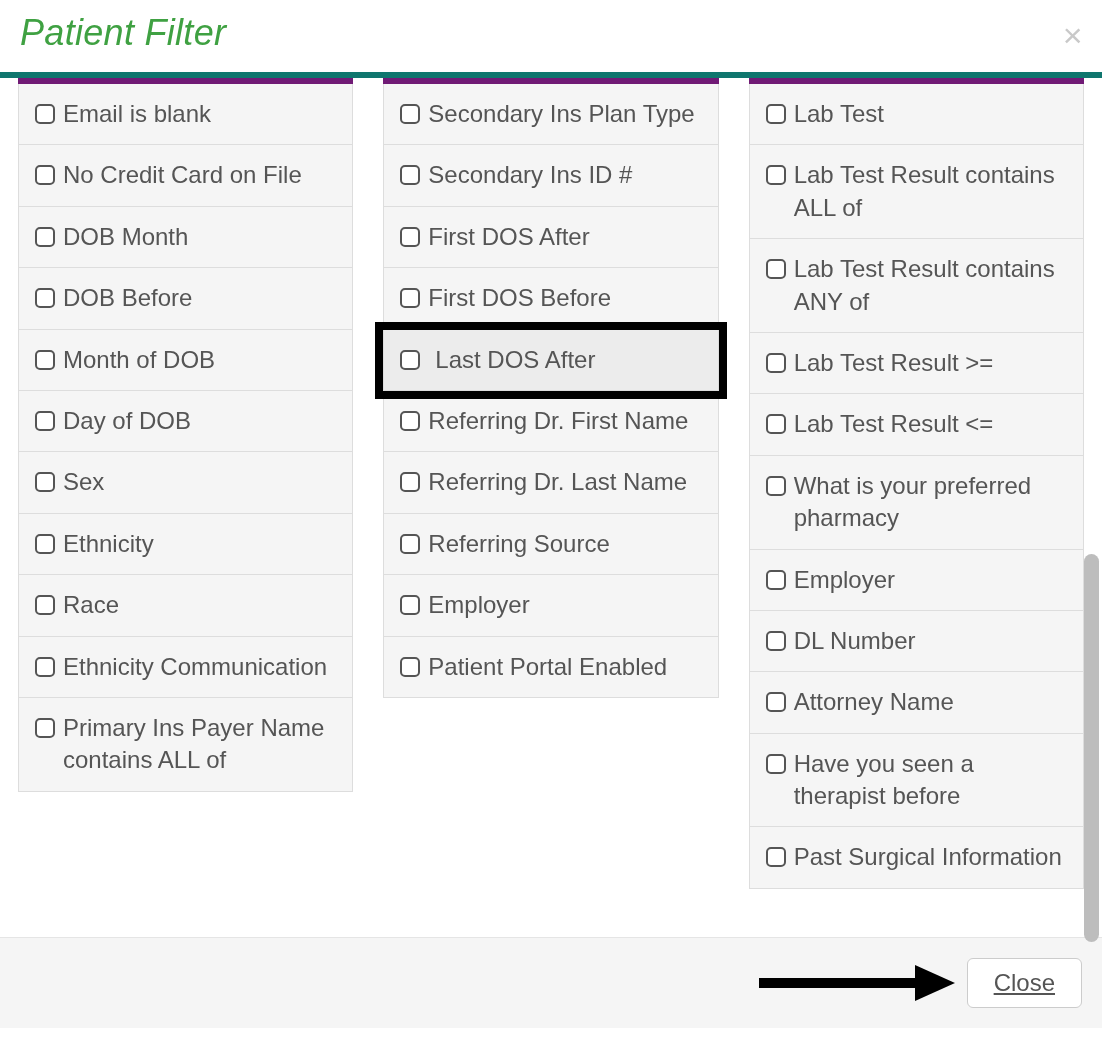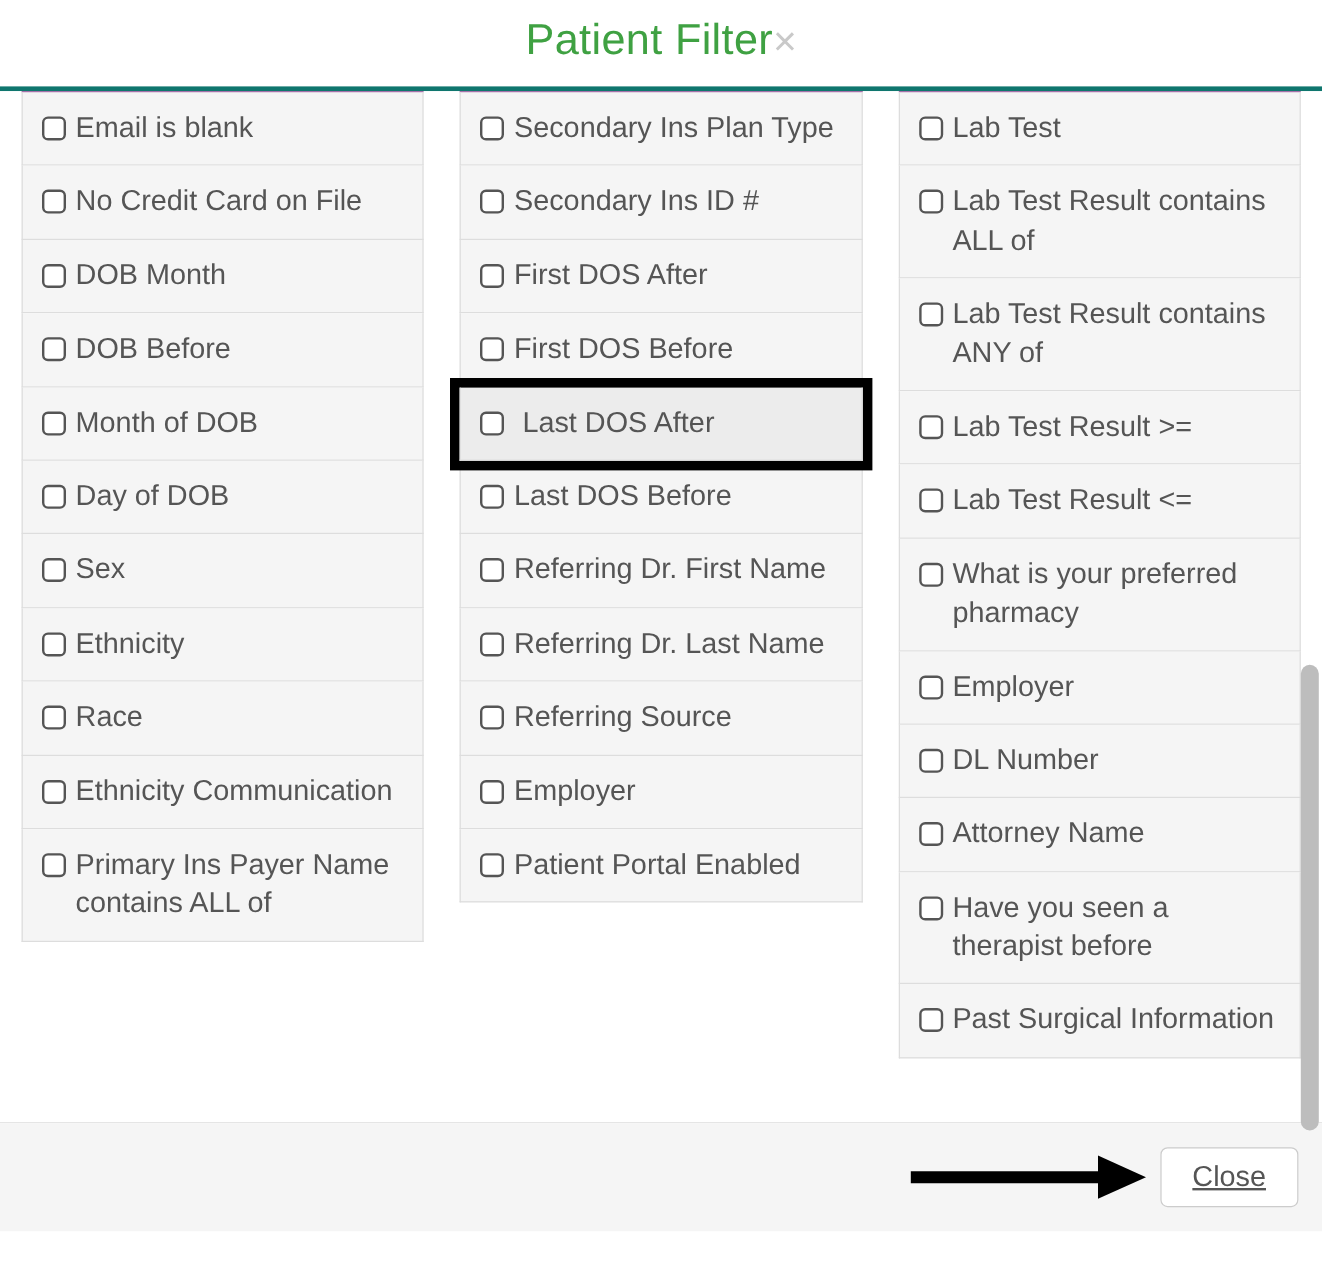--- a/index.html
+++ b/index.html
@@ -6,23 +6,24 @@
     html, body { width: 1102px; height: 1052px; overflow: hidden; }
     body {
       font-family: "Helvetica Neue", Helvetica, Arial, sans-serif;
       background: #fff;
       color: #555;
       position: relative;
     }
     .modal-header {
       padding: 12px 20px 18px 20px;
       display: flex;
-      justify-content: center;
+      justify-content: space-between;
       align-items: flex-start;
-      border-bottom: 4px solid #0f766e;
+      border-bottom: 6px solid #0f766e;
+      font-style: italic;
     }
     .modal-title {
       font-size: 36px;
       font-weight: 400;
       color: #3fa142;
       letter-spacing: 0.3px;
     }
     .close-x {
       font-size: 34px;
       color: #c9c9c9;
@@ -41,21 +42,21 @@
     .cols {
       display: flex;
       gap: 30px;
       align-items: flex-start;
     }
     .col {
       flex: 1;
       min-width: 0;
     }
     .list {
-      border-top: 1px solid #701a75;
+      border-top: 6px solid #701a75;
     }
     .item {
       display: flex;
       align-items: flex-start;
       gap: 8px;
       padding: 14px 16px 14px 16px;
       border: 1px solid #ddd;
       border-top: none;
       background: #f5f5f5;
       font-size: 24px;
@@ -190,24 +191,20 @@
           <div class="item">
             <input type="checkbox" style="">
             <span>First DOS Before</span>
           </div>
           <div class="item highlight">
             <input type="checkbox" style="">
             <span>Last DOS After</span>
           </div>
           <div class="item">
             <input type="checkbox" style="">
-            <span>Last DOS Before</span>
-          </div>
-          <div class="item">
-            <input type="checkbox" style="">
             <span>Referring Dr. First Name</span>
           </div>
           <div class="item">
             <input type="checkbox" style="">
             <span>Referring Dr. Last Name</span>
           </div>
           <div class="item">
             <input type="checkbox" style="">
             <span>Referring Source</span>
           </div>

